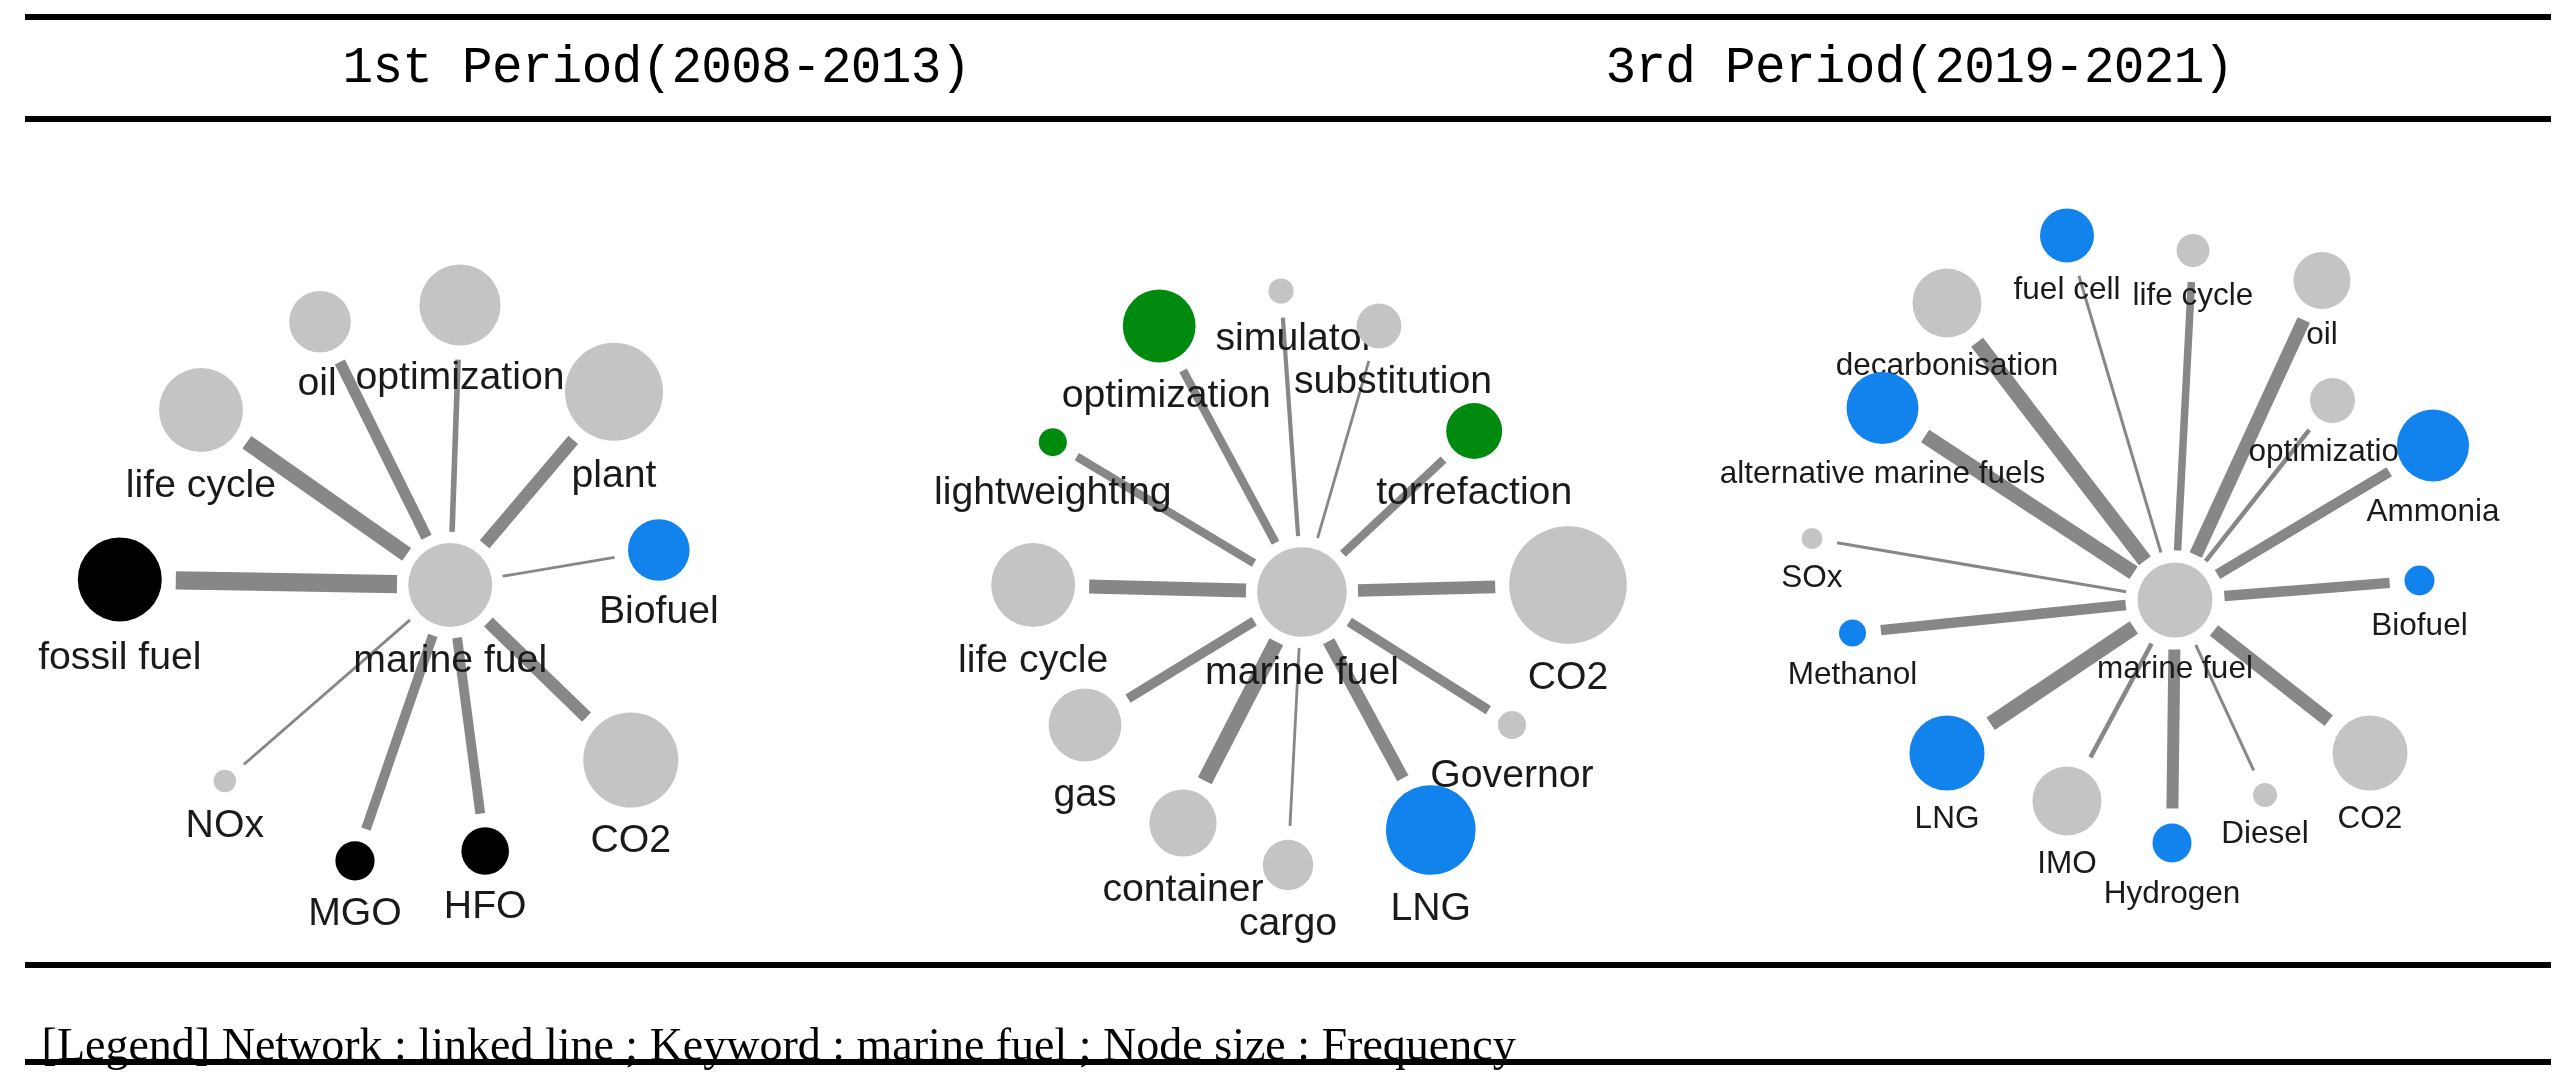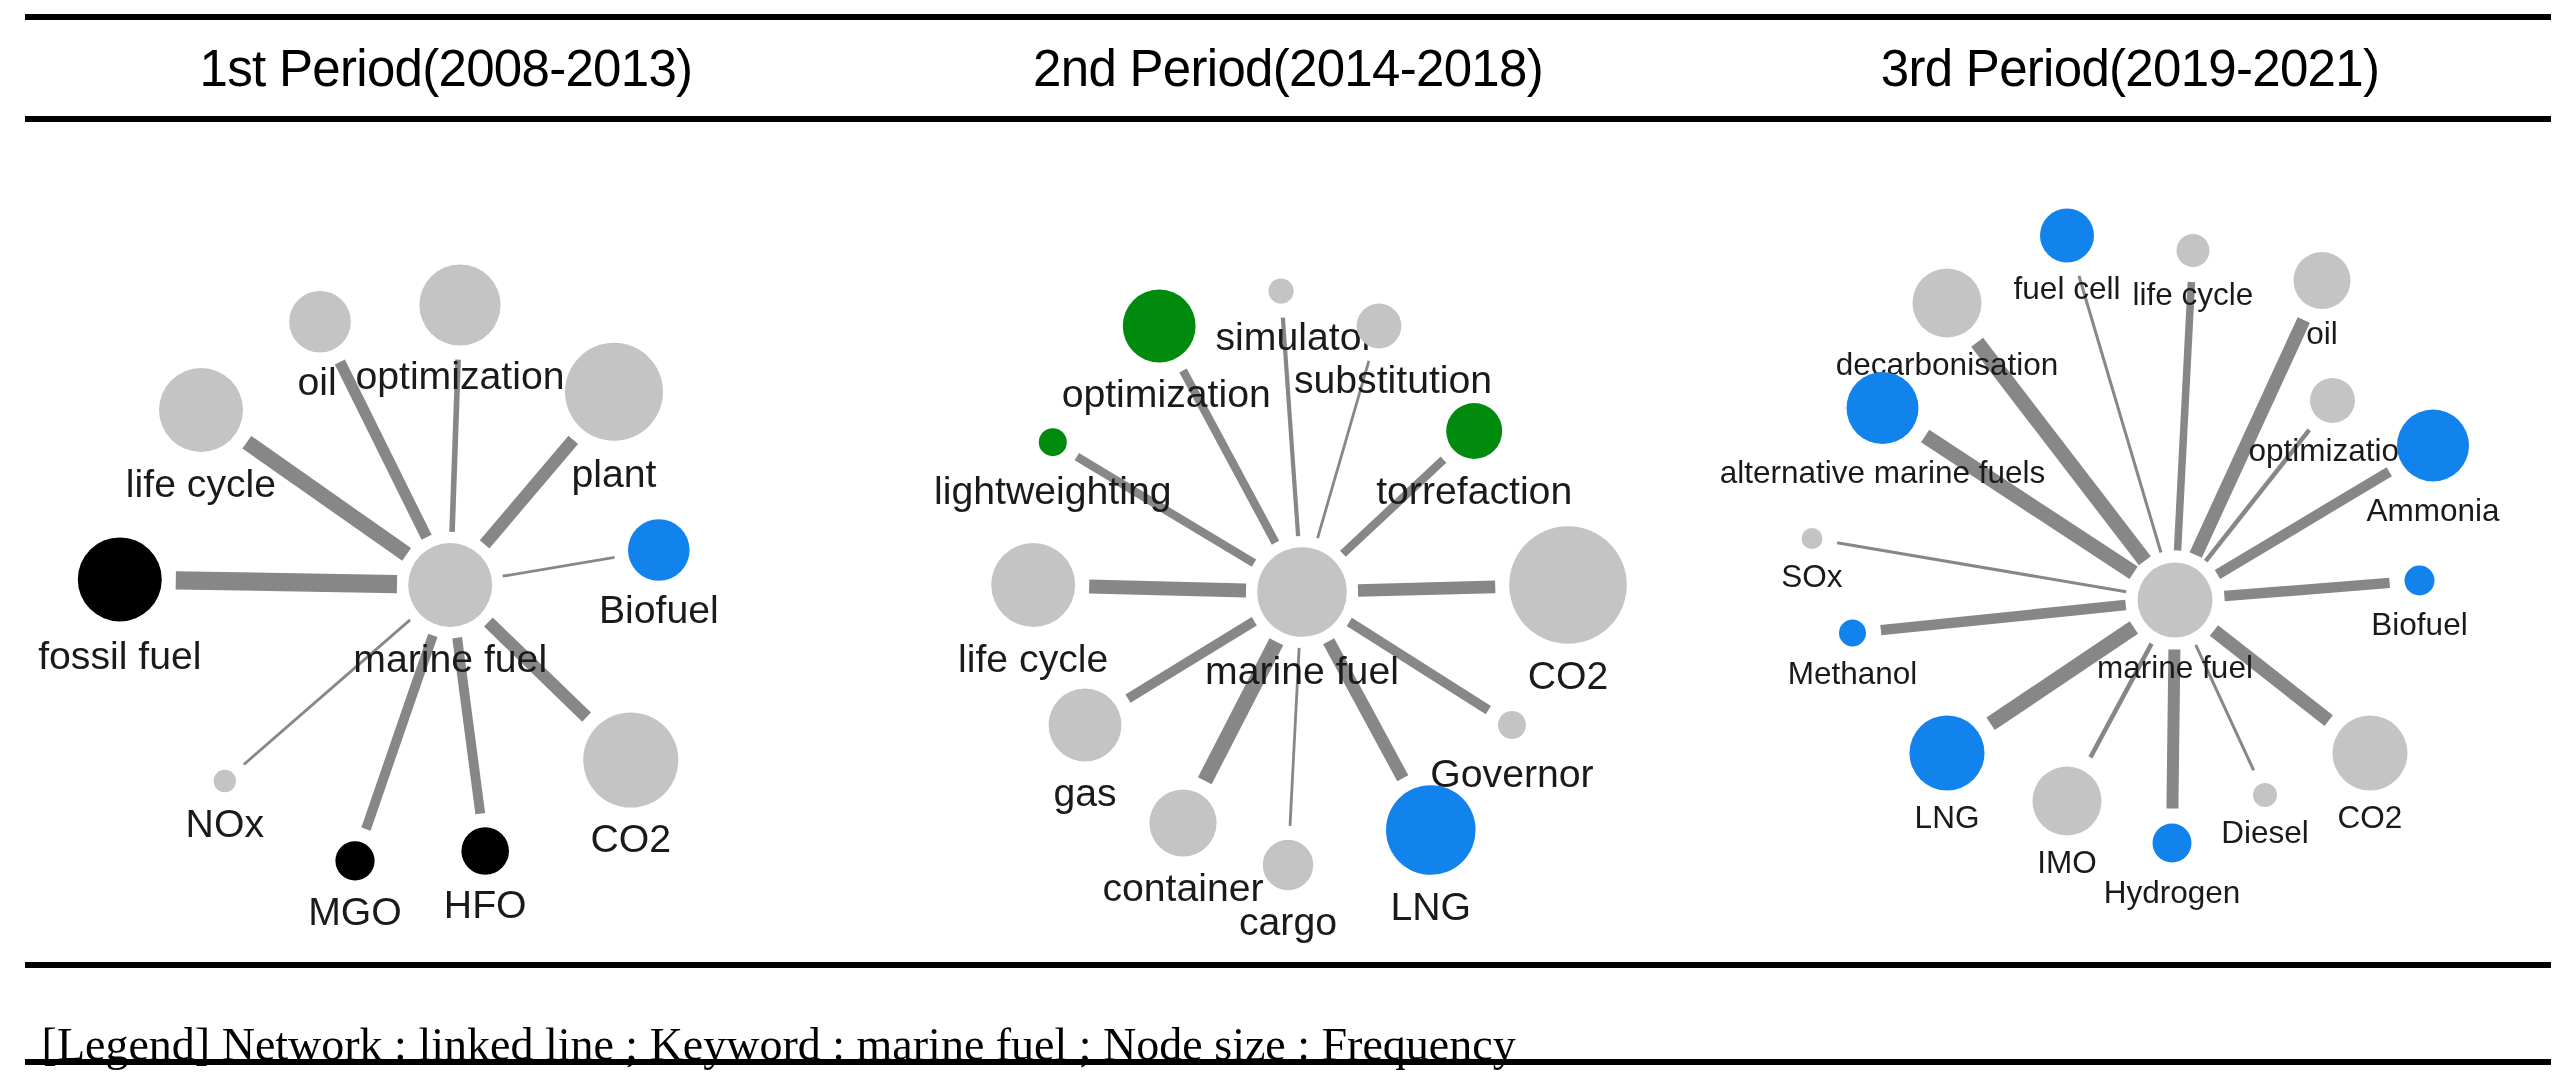--- a/index.html
+++ b/index.html
@@ -20,21 +20,21 @@
   #rule-head{top:116px;height:6.2px;}
   #rule-legend-top{top:962px;height:6.2px;}
   #rule-bottom{top:1059px;height:6.2px;}
 
   .header-row{
     position:absolute;left:25px;top:20px;width:2526px;height:96px;
     display:flex;
   }
   .header-cell{
     flex:1 1 0;display:flex;align-items:center;justify-content:center;
-    font-family:Liberation Sans, sans-serif;
+    font-family:Liberation Mono, monospace;
     font-size:51px;color:#000;letter-spacing:-0.7px;white-space:nowrap;
   }
 
   .panels{
     position:absolute;left:25px;top:123px;width:2526px;height:840px;
     display:flex;
   }
   .panel{flex:1 1 0;position:relative;}
   .panel svg{position:absolute;left:0;top:0;width:100%;height:100%;display:block;}
 
@@ -52,21 +52,20 @@
 </head>
 <body>
 
 <div class="table-wrap">
 
   <div class="rule" id="rule-top"></div>
   <div class="rule" id="rule-head"></div>
 
   <div class="header-row">
     <div class="header-cell">1st Period(2008-2013)</div>
-    <div class="header-cell">2nd Period(2014-2018)</div>
     <div class="header-cell">3rd Period(2019-2021)</div>
   </div>
 
   <div class="panels">
     <div class="panel">
       <svg id="svg-0" viewBox="0 0 560 600" preserveAspectRatio="xMidYMid meet">
           <g>
             <line x1="266.1509757314261" y1="295.93960685492596" x2="204.18865201564117" y2="170.68243633269395" stroke="#878787" stroke-width="8" stroke-linecap="butt"></line>
             <line x1="284.3291861226735" y1="292.02325363789976" x2="288.63583529515086" y2="168.97613442426075" stroke="#878787" stroke-width="4" stroke-linecap="butt"></line>
             <line x1="307.5740395621361" y1="301.0152353882497" x2="370.8991636764178" y2="226.32406335602005" stroke="#878787" stroke-width="9" stroke-linecap="butt"></line>

